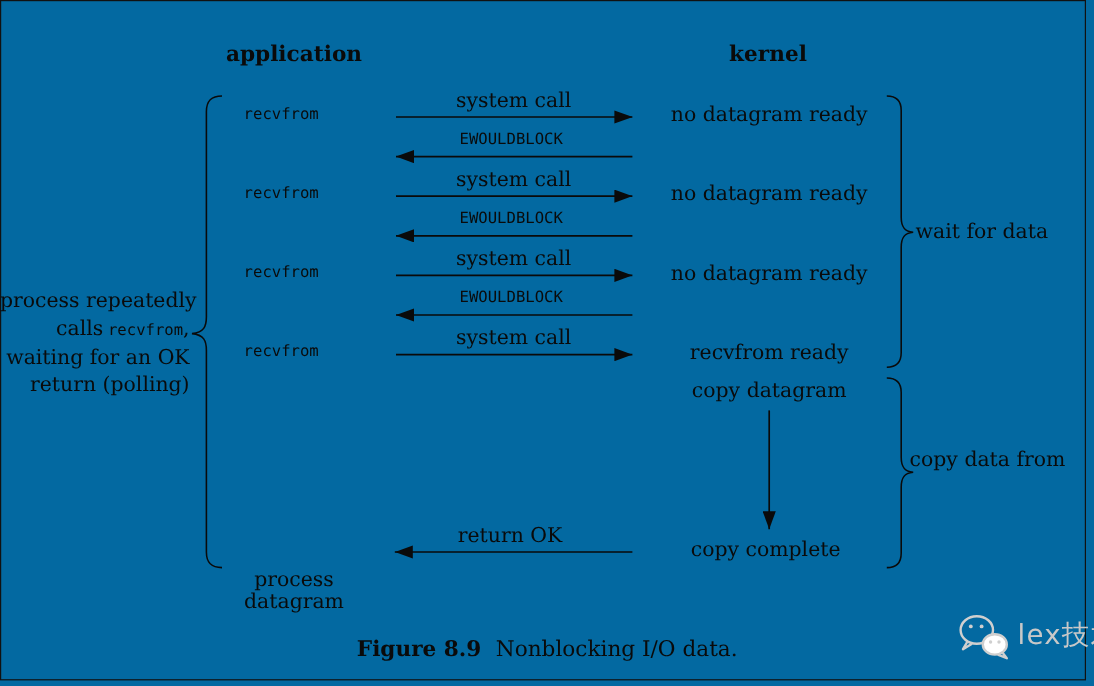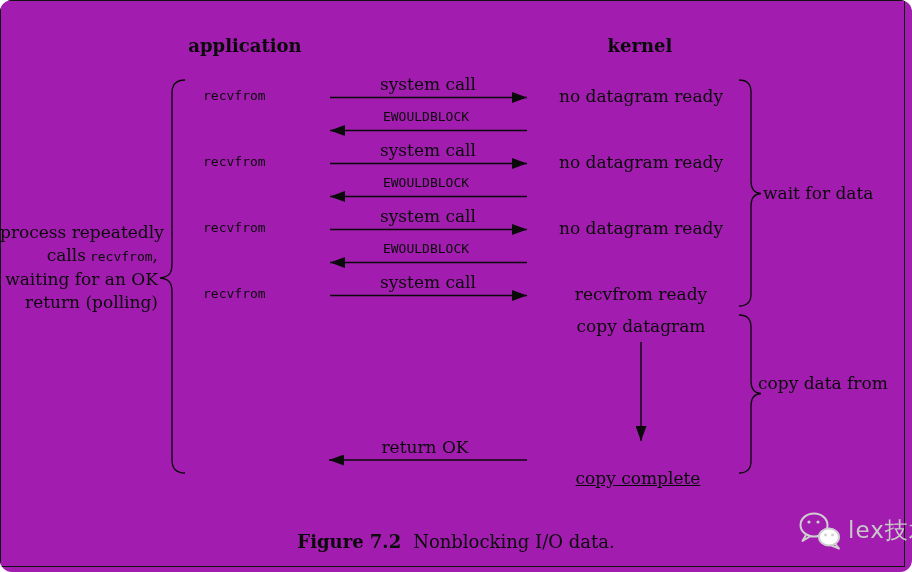--- a/index.html
+++ b/index.html
@@ -1,18 +1,18 @@
 <!DOCTYPE html>
 <html><head>
 <meta charset="utf-8">
 <style>
   html,body { margin:0; padding:0; background:#fff; }
   .stage {
-    position:relative; width:912px; height:572px; background:#a21caf;
-    font-family:"DejaVu Serif","Liberation Serif",serif; overflow:hidden;border-radius:12px;
+    position:relative; width:912px; height:572px; background:#0369a1;
+    font-family:"DejaVu Serif","Liberation Serif",serif; overflow:hidden;
   }
   .frame {
     position:absolute; left:0; top:0; width:903px; height:565px;
     border:1.5px solid #111; pointer-events:none;
   }
   .overlay { position:absolute; left:0; top:0; width:912px; height:572px; }
   .t { position:absolute; white-space:nowrap; color:#0a0a0a; font-size:17px; line-height:20px; }
   .ctr { transform:translateX(-50%); }
   .hdr { font-weight:bold; font-size:18px; }
   .mono { font-family:"DejaVu Sans Mono","Liberation Mono",monospace; font-size:13px; }
@@ -79,38 +79,42 @@
   <div class="t mono ctr" style="left:426px; top:107px;">EWOULDBLOCK</div>
   <div class="t mono ctr" style="left:426px; top:173px;">EWOULDBLOCK</div>
   <div class="t mono ctr" style="left:426px; top:239px;">EWOULDBLOCK</div>
 
   <div class="t ctr" style="left:641px; top:86px;">no datagram ready</div>
   <div class="t ctr" style="left:641px; top:152px;">no datagram ready</div>
   <div class="t ctr" style="left:641px; top:218px;">no datagram ready</div>
   <div class="t ctr" style="left:641px; top:284px;">recvfrom ready</div>
 
   <div class="t ctr" style="left:641px; top:316px;">copy datagram</div>
-  <div class="t ctr" style="left:638px; top:468px;text-decoration:underline;">copy complete</div>
+  <div class="t ctr" style="left:638px; top:448px;">copy complete</div>
   <div class="t ctr" style="left:425px; top:437px;">return OK</div>
 
+  <div class="t ctr stack" style="left:245px; top:474px;">
+    <div>process</div>
+    <div>datagram</div>
+  </div>
 
-  <div class="t note" style="left:0px; top:221px; width:158px;">
+  <div class="t note" style="left:0px; top:240px; width:158px;">
     <div>process repeatedly</div>
     <div><span>calls</span><span class="mono">recvfrom</span><span>,</span></div>
     <div>waiting for an OK</div>
     <div>return (polling)</div>
   </div>
 
   <div class="t" style="left:763px; top:183px;">wait for data</div>
   <div class="t side-note" style="left:758px; top:371px;">
     <div>copy data from</div>
   </div>
 
   <div class="t ctr caption" style="left:456px; top:532px;">
-    <span class="fig">Figure 7.2</span>
+    <span class="fig">Figure 8.9</span>
     <span class="title">Nonblocking I/O data.</span>
   </div>
 
   <div class="t watermark" style="left:796px; top:510px;">
     <svg width="46" height="40" viewBox="0 0 46 40">
       <ellipse cx="18" cy="15" rx="13.5" ry="11.5" fill="none" stroke="#cfcfcf" stroke-width="2"></ellipse>
       <path d="M10 25 L6.5 31 L14 26.5" fill="none" stroke="#cfcfcf" stroke-width="2" stroke-linejoin="round"></path>
       <circle cx="13" cy="12" r="1.6" fill="#cfcfcf"></circle>
       <circle cx="22" cy="12" r="1.6" fill="#cfcfcf"></circle>
       <ellipse cx="33" cy="27" rx="10" ry="8.5" fill="#ffffff" stroke="#cfcfcf" stroke-width="2"></ellipse>

